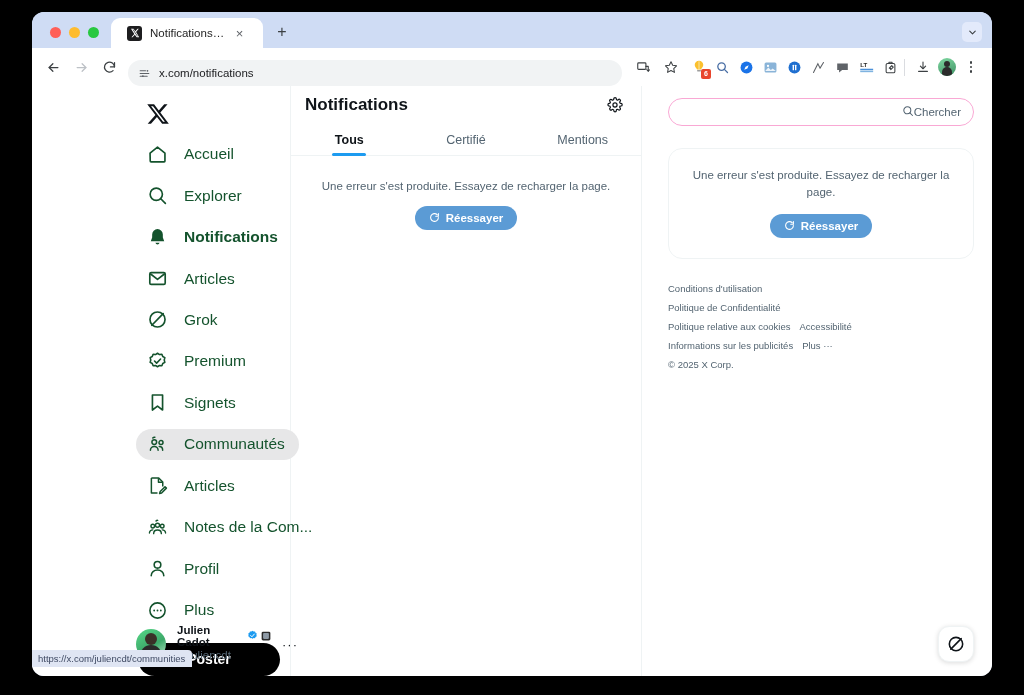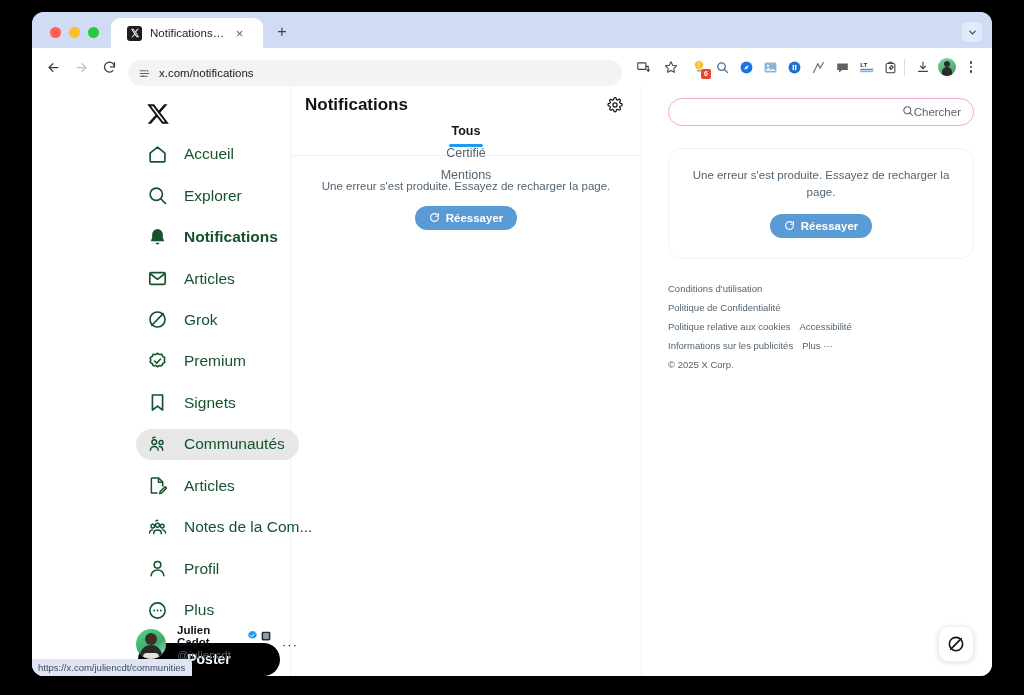--- a/index.html
+++ b/index.html
@@ -227,21 +227,21 @@
     display: flex; flex-direction: column;
   }
   #center-header {
     height: 38px;
     display: flex; align-items: center;
     padding: 0 14px;
   }
   #center-title { font-size: 17px; font-weight: 700; color: #0f1419; }
   #settings-gear { margin-left: auto; width: 24px; height: 24px; display: flex; align-items: center; justify-content: center; color: #0f1419; }
 
-  #tabs-row { display: flex; height: 32px; border-bottom: 1px solid #eff3f4; flex-direction: column; }
+  #tabs-row { display: flex; height: 32px; border-bottom: 1px solid #eff3f4; }
   .ctab {
     flex: 1 1 0;
     display: flex; align-items: flex-end; justify-content: center;
     position: relative;
     font-size: 12.5px;
     color: #536471;
     padding-bottom: 8px;
   }
   .ctab.active { color: #0f1419; font-weight: 700; }
   .ctab.active::after {
@@ -301,21 +301,21 @@
     border: 1px solid #eff3f4;
     border-radius: 11px;
     display: flex; align-items: center; justify-content: center;
     box-shadow: 0 1px 5px rgba(0,0,0,.14);
     color: #0f1419;
   }
 
   
   #status-bubble {
     position: absolute;
-    left: 0; bottom: 0;
+    left: 0; bottom: 9px;
     background: #dfe5f3;
     color: #3f4a63;
     font-size: 9.5px;
     padding: 3px 7px 3px 6px;
     border-top-right-radius: 4px;
     white-space: nowrap;
   }
 </style>
 </head>
 <body>

